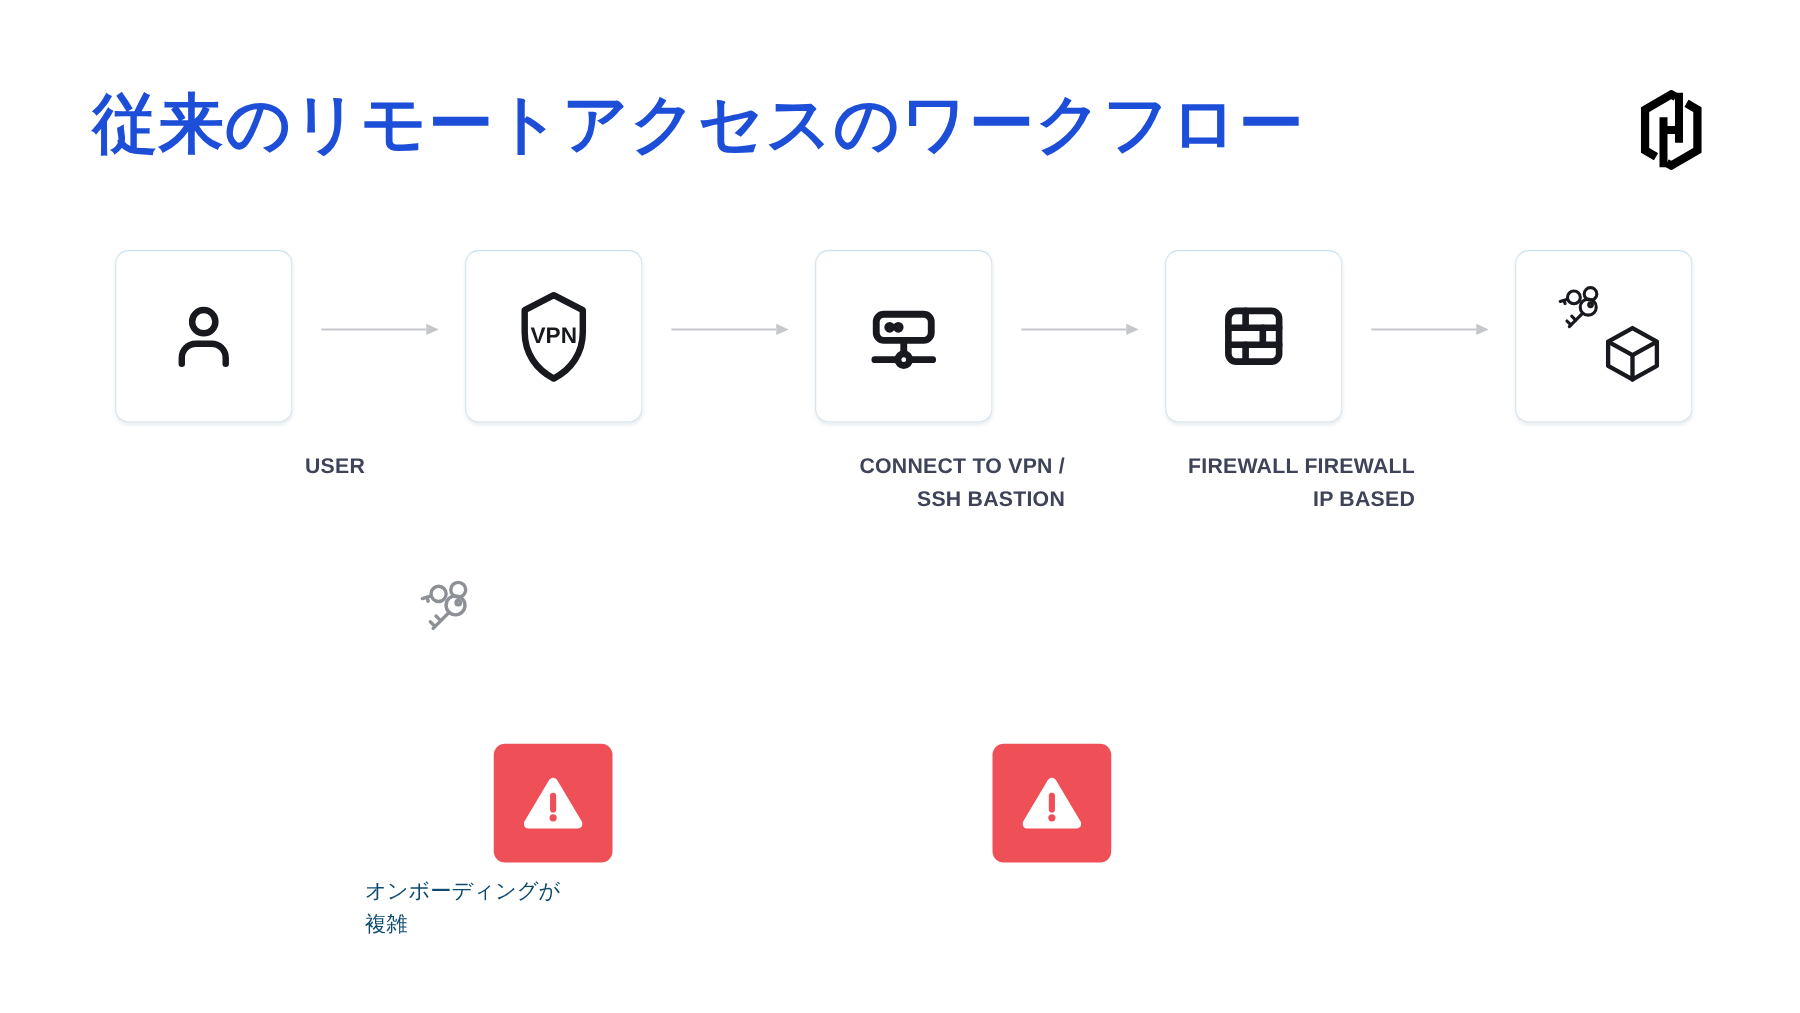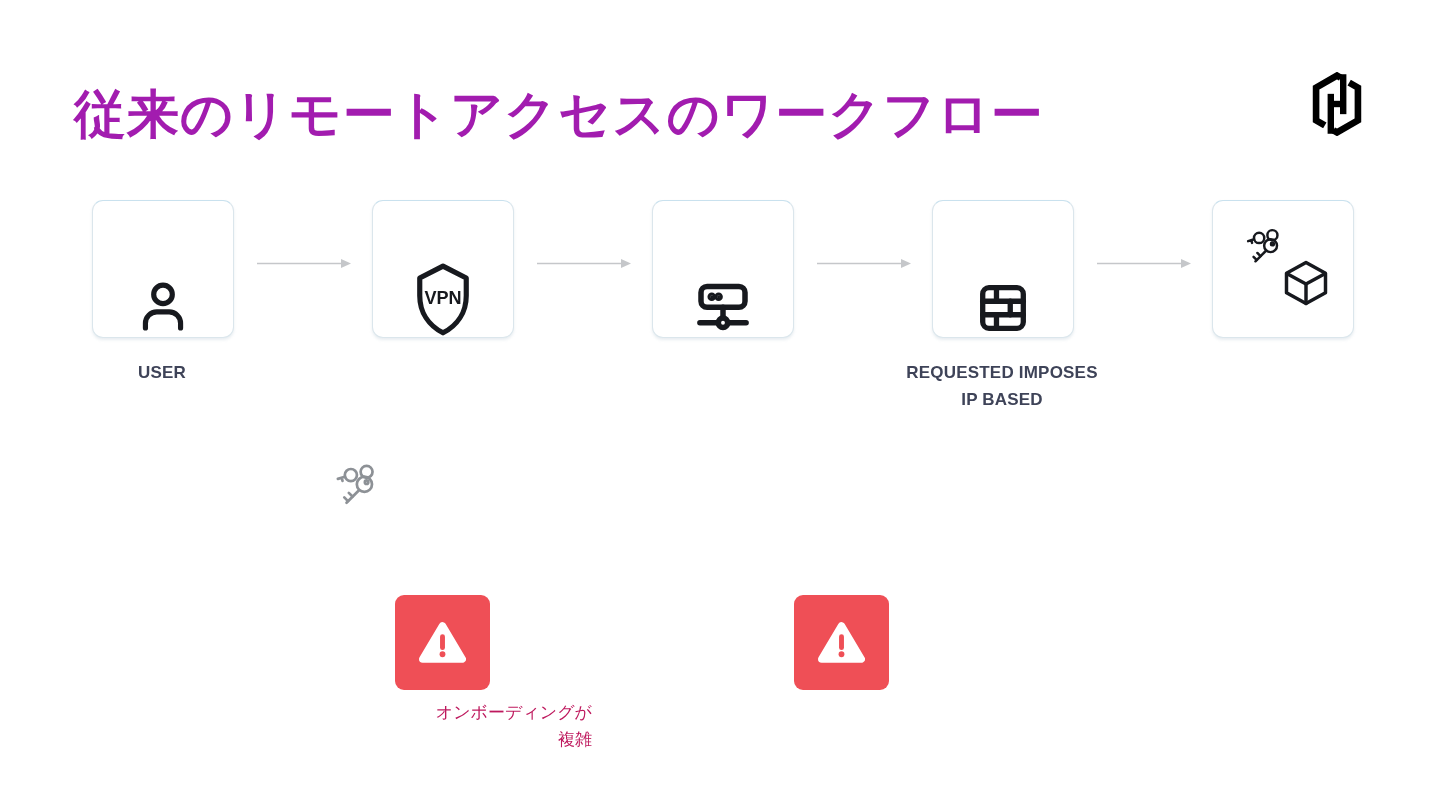--- a/index.html
+++ b/index.html
@@ -1,43 +1,43 @@
 <!DOCTYPE html>
 <html><head>
 <meta charset="utf-8">
 <style>
   html,body{margin:0;padding:0;background:#fff;}
   .slide{
     position:relative;width:1440px;height:810px;background:#ffffff;overflow:hidden;
     font-family:"Liberation Sans","DejaVu Sans",sans-serif;
   }
   .title{
-    position:absolute;left:74px;top:80px;
-    font-size:52px;font-weight:900;color:#a21caf;letter-spacing:1px;white-space:nowrap;
+    position:absolute;left:74px;top:65px;
+    font-size:52px;font-weight:900;color:#1d4ed8;letter-spacing:1px;white-space:nowrap;
   }
   .logo{position:absolute;left:1311px;top:72px;width:52px;height:64px;}
   .step-card{
     position:absolute;top:200px;width:140px;height:136px;background:#fff;
     border:1px solid #dbe6ec;border-top-color:#c9e1ee;border-radius:11px;
     box-shadow:0 2px 3px rgba(150,175,190,.22);
-    display:flex;align-items:flex-end;justify-content:center;
+    display:flex;align-items:center;justify-content:center;
   }
   .step-label{
-    position:absolute;top:359px;width:260px;text-align:center;
+    position:absolute;top:359px;width:260px;text-align:right;
     font-size:17px;font-weight:700;color:#3e4358;line-height:27px;
     white-space:pre-line;letter-spacing:.2px;
   }
   .arrow{position:absolute;top:257px;width:94px;height:13px;}
   .dotline{position:absolute;width:8px;}
   .warning-card{
     position:absolute;top:595px;width:95px;height:95px;border-radius:9px;
     display:flex;align-items:center;justify-content:center;
   }
   .caption{
-    position:absolute;top:699px;text-align:right;font-size:17px;color:#be185d;
+    position:absolute;top:699px;text-align:left;font-size:17px;color:#0c4a6e;
     line-height:27px;white-space:pre-line;
   }
   .keys-sketch{position:absolute;left:333px;top:461px;width:52px;height:52px;}
   .k5-keys{position:absolute;left:31px;top:25px;}
   .k5-cube{position:absolute;left:67px;top:56px;}
   .card5{position:relative;}
 </style>
 </head>
 <body>
 
@@ -72,32 +72,34 @@
   <div class="step-card" style="left:652px">
     <svg width="66" height="66" viewBox="0 0 24 24" fill="none" stroke="#17191E" stroke-width="2" stroke-linecap="round" stroke-linejoin="round">
       <rect x="4" y="5.6" width="16" height="7.6" rx="2.2"></rect>
       <circle cx="7.9" cy="9.4" r="0.55" fill="#17191E"></circle>
       <circle cx="10.4" cy="9.4" r="0.55" fill="#17191E"></circle>
       <path d="M12 13.2 V17"></path>
       <path d="M3.6 18.8 H20.4"></path>
       <circle cx="12" cy="18.8" r="1.7" fill="#fff"></circle>
     </svg>
   </div>
+  <div class="step-label" style="left:592px">CONNECT TO VPN /
+SSH BASTION</div>
 
   <div class="step-card" style="left:932px">
     <svg width="58" height="58" viewBox="0 0 24 24" fill="none" stroke="#17191E" stroke-width="2.2" stroke-linecap="round" stroke-linejoin="round">
       <rect x="3.6" y="3.6" width="16.8" height="16.8" rx="2.6"></rect>
       <path d="M3.6 9.2 H20.4"></path>
       <path d="M3.6 14.8 H20.4"></path>
       <path d="M9.3 3.6 V9.2"></path>
       <path d="M15 9.2 V14.8"></path>
       <path d="M9.3 14.8 V20.4"></path>
     </svg>
   </div>
-  <div class="step-label" style="left:872px">REQUESTED IMPOSES
+  <div class="step-label" style="left:872px">FIREWALL FIREWALL
 IP BASED</div>
 
   <div class="step-card card5" style="left:1212px">
     <svg class="k5-keys" width="44" height="44" viewBox="0 0 48 48" fill="none" stroke="#17191E" stroke-width="2.7" stroke-linecap="round" stroke-linejoin="round">
       <circle cx="31" cy="10" r="5.5"></circle>
       <circle cx="16.5" cy="13" r="5.6"></circle>
       <path d="M11 14.5 L4.5 16.5 M8 15.6 l0.8 2.8"></path>
       <circle cx="29" cy="21.5" r="7"></circle>
       <circle cx="31" cy="19.5" r="1.6"></circle>
       <path d="M24 27 L12.5 38.5"></path>

